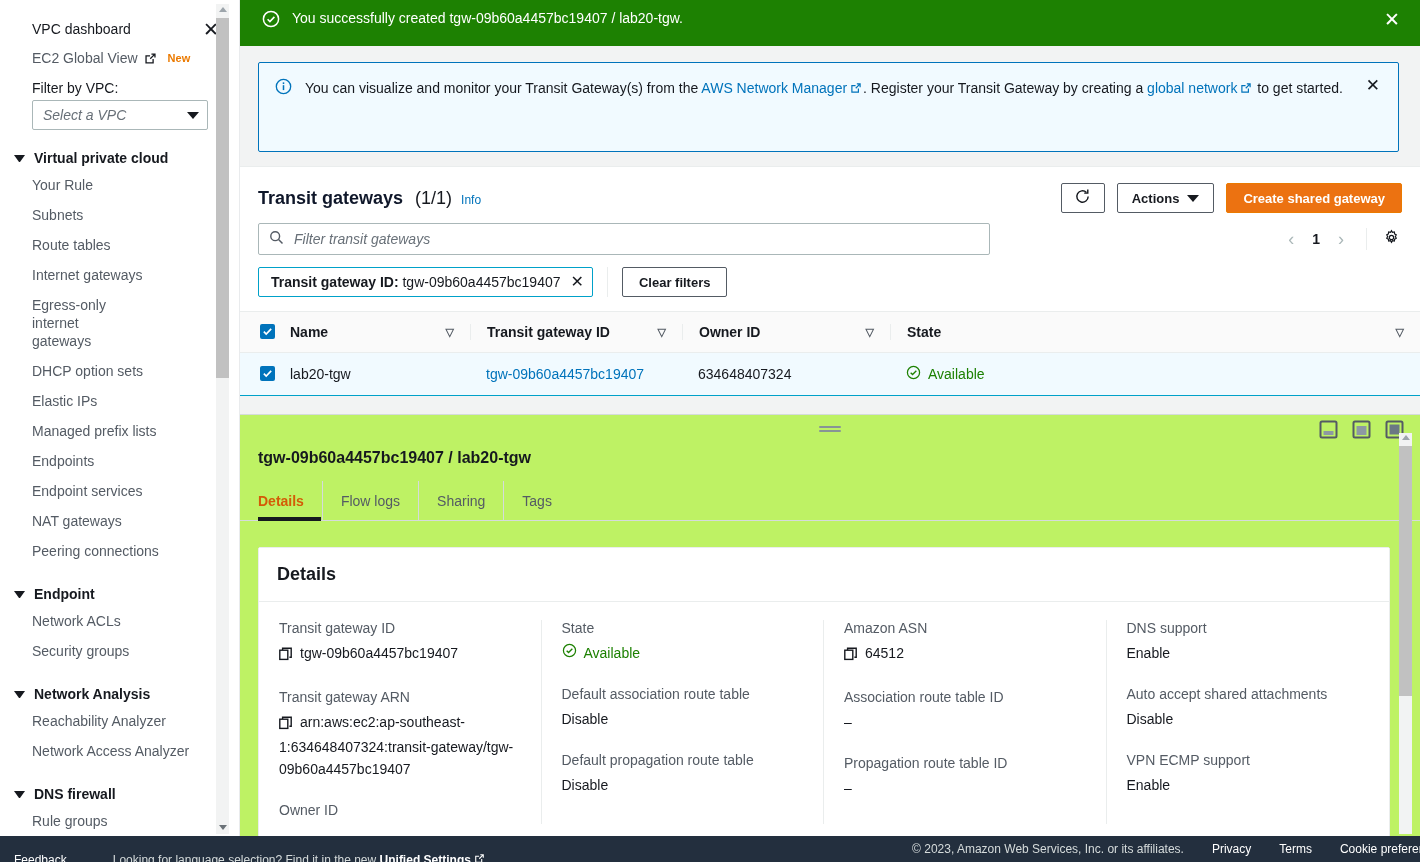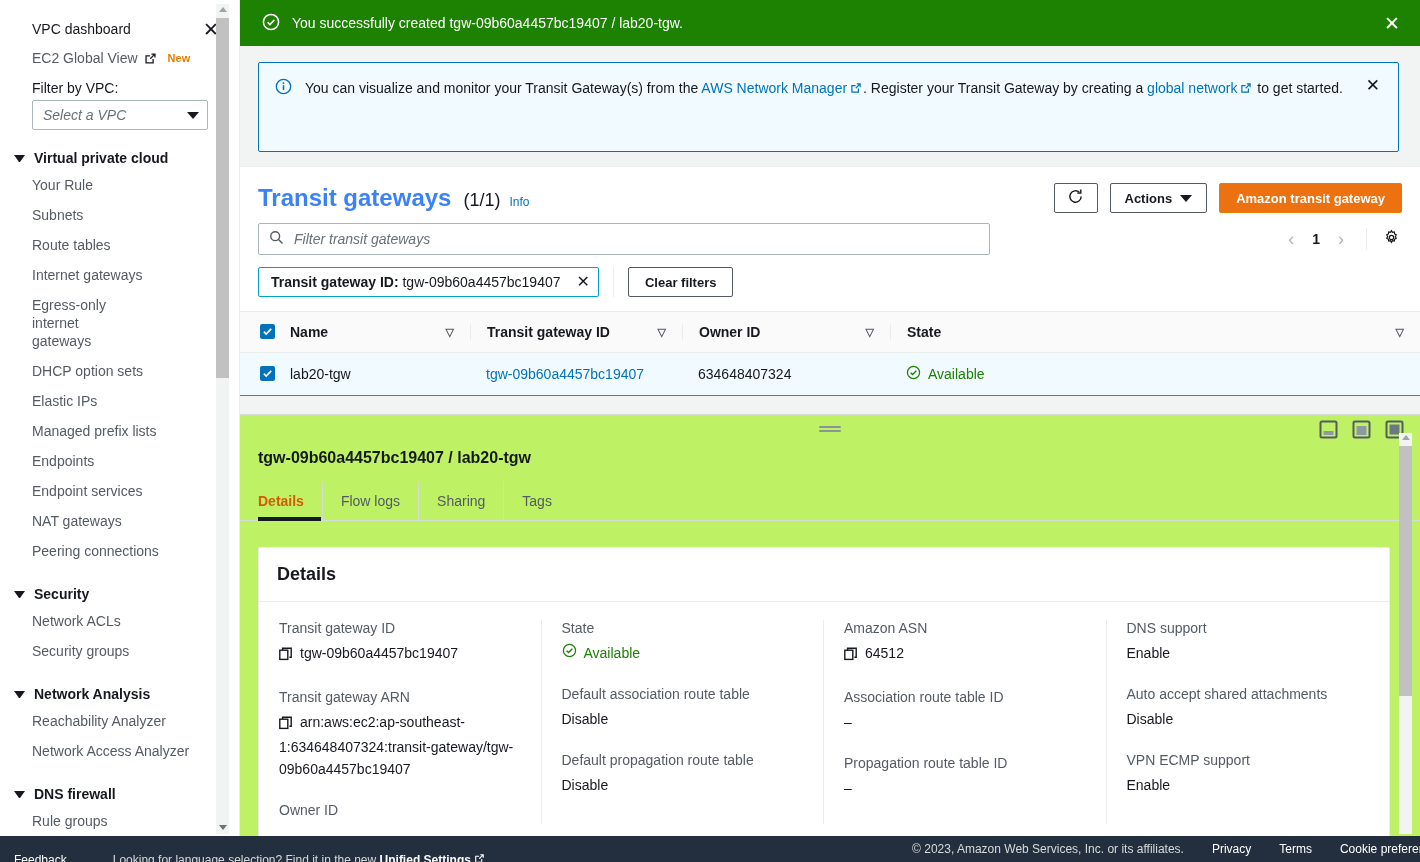--- a/index.html
+++ b/index.html
@@ -100,21 +100,21 @@
   }
 
   
   .main {
     flex: 1 1 auto; height: 836px; position: relative;
     background: #f2f3f3; overflow: hidden;
   }
 
   .flash {
     background: #1d8102; color: #fff;
-    min-height: 46px; display: flex; align-items: center;
+    min-height: 46px; display: flex; align-items: flex-start;
     padding: 10px 16px 10px 22px; gap: 12px;
   }
   .flash .ico { flex: 0 0 18px; }
   .flash .msg { flex: 1 1 auto; font-size: 14px; }
   .flash .x { cursor: pointer; font-size: 19px; line-height: 1; padding: 0 4px; color:#fff; }
 
   .infobox-wrap { padding: 16px 21px 0 18px; }
   .infobox {
     background: #f1faff; border: 1px solid #0073bb; border-radius: 2px;
     display: flex; gap: 12px; padding: 14px 14px 14px 16px;
@@ -127,21 +127,21 @@
   .inline-ext { display: inline-block; vertical-align: -2px; margin-left: 3px; }
 
   .table-card {
     background: #ffffff; margin: 14px 0 0 0;
     border-top: 1px solid #eaeded;
   }
   .tc-header {
     display: flex; align-items: center; justify-content: space-between;
     padding: 16px 18px 6px 18px;
   }
-  .tc-title { font-size: 24px; font-weight: bold; color: #3b82f6; }
+  .tc-title { font-size: 18px; font-weight: bold; color: #0f172a; }
   .tc-count { font-size: 18px; font-weight: normal; color: #16191f; margin-left: 12px; }
   .tc-info { font-size: 12px; color: #0073bb; margin-left: 9px; cursor: pointer; }
   .tc-actions { display: flex; align-items: center; gap: 12px; border-radius: 14px; }
   .btn {
     height: 30px; border-radius: 2px; border: 1px solid #545b64;
     background: #fff; color: #16191f; font-size: 13px; font-weight: bold;
     padding: 0 14px; cursor: pointer; display: flex; align-items: center; gap: 8px;
     font-family: "Liberation Sans", sans-serif;
   }
   .btn.icon-only { width: 44px; padding: 0; justify-content: center; }
@@ -164,21 +164,21 @@
   .pager {
     margin-left: auto; display: flex; align-items: center; gap: 4px;
   }
   .pg-arrow { color: #aab7b8; font-size: 18px; cursor: pointer; padding: 0 8px; }
   .pg-num { font-size: 14px; font-weight: bold; color: #16191f; padding: 0 6px; cursor: pointer; }
   .pg-sep { width: 1px; height: 22px; background: #eaeded; margin: 0 10px; }
   .gear { cursor: pointer; padding: 0 2px; }
 
   .token-row { display: flex; align-items: center; padding: 12px 18px 14px 18px; gap: 14px; }
   .token {
-    display: flex; align-items: center; gap: 16px;
+    display: flex; align-items: center; gap: 10px;
     border: 1px solid #00a1c9; background: #fff; border-radius: 2px;
     height: 30px; padding: 0 8px 0 12px; font-size: 14px;
   }
   .token b { font-weight: bold; }
   .token .tk-x { cursor: pointer; font-size: 16px; color: #16191f; line-height: 1; }
   .token-sep { width: 1px; height: 30px; background: #eaeded; }
   .btn-clear {
     height: 30px; border: 1px solid #545b64; border-radius: 2px; background: #fff;
     font-size: 13px; font-weight: bold; color: #16191f; padding: 0 16px; cursor: pointer;
     font-family: "Liberation Sans", sans-serif;
@@ -342,21 +342,21 @@
       <a class="sb-item">DHCP option sets</a>
       <a class="sb-item">Elastic IPs</a>
       <a class="sb-item">Managed prefix lists</a>
       <a class="sb-item">Endpoints</a>
       <a class="sb-item">Endpoint services</a>
       <a class="sb-item">NAT gateways</a>
       <a class="sb-item">Peering connections</a>
 
       <div class="sb-group">
         <span class="tri"></span>
-        <span class="gname">Security</span>
+        <span class="gname">Endpoint</span>
       </div>
       <a class="sb-item">Network ACLs</a>
       <a class="sb-item">Security groups</a>
 
       <div class="sb-group">
         <span class="tri"></span>
         <span class="gname">Network Analysis</span>
       </div>
       <a class="sb-item">Reachability Analyzer</a>
       <a class="sb-item">Network Access Analyzer</a>
@@ -426,21 +426,21 @@
               <svg width="17" height="17" viewBox="0 0 18 18">
                 <path d="M15 9a6 6 0 1 1-1.8-4.3" fill="none" stroke="#16191f" stroke-width="1.5"></path>
                 <path d="M14.6 1.6v3.8h-3.8" fill="none" stroke="#16191f" stroke-width="1.5"></path>
               </svg>
             </span>
           </button>
           <button class="btn">
             <span>Actions</span>
             <span class="caret-down"></span>
           </button>
-          <button class="btn-primary">Amazon transit gateway</button>
+          <button class="btn-primary">Create shared gateway</button>
         </div>
       </div>
 
       <div class="filter-row">
         <div class="search-box">
           <span>
             <svg width="15" height="15" viewBox="0 0 16 16">
               <circle cx="6.6" cy="6.6" r="4.7" fill="none" stroke="#545b64" stroke-width="1.5"></circle>
               <path d="M10.2 10.2L14.4 14.4" stroke="#545b64" stroke-width="1.6"></path>
             </svg>

